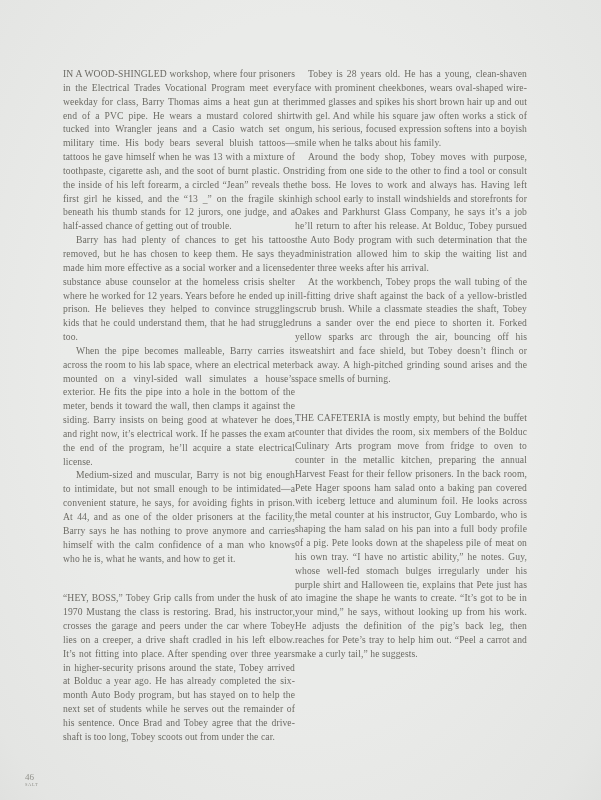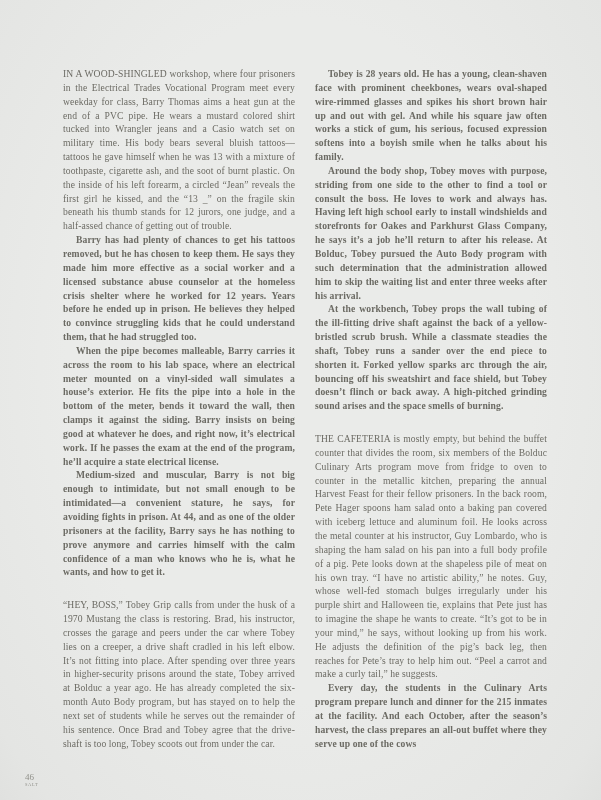--- a/index.html
+++ b/index.html
@@ -17,39 +17,37 @@
     position: relative;
     width: 601px;
     height: 800px;
     background: radial-gradient(ellipse at 50% 45%, #eaebe9 55%, #e4e5e3 92%, #e0e1df 100%);
   }
   .columns {
     position: absolute;
     left: 63px;
     top: 67px;
     display: flex;
-    gap: 20px;
   }
   .column {
     width: 232px;
   }
   .column p {
     margin: 0;
     font-size: 9.6px;
     line-height: 13.85px;
     text-align: justify;
     color: #6b6a63;
     letter-spacing: 0.1px;
   }
   .column p.indent {
     text-indent: 13px;
-    font-weight: bold;
   }
   .column p.section-break {
-    margin-top: 19px;
+    margin-top: 26px;
   }
   .folio {
     position: absolute;
     left: 25px;
     top: 773px;
     color: #90908a;
     line-height: 1;
   }
   .folio .num {
     font-size: 9px;
@@ -73,20 +71,19 @@
         <p class="indent" style="color: rgb(107, 106, 99);">Barry has had plenty of chances to get his tattoos removed, but he has chosen to keep them. He says they made him more effective as a social worker and a licensed substance abuse counselor at the homeless crisis shelter where he worked for 12 years. Years before he ended up in prison. He believes they helped to convince struggling kids that he could understand them, that he had struggled too.</p>
         <p class="indent" style="color: rgb(107, 106, 99);">When the pipe becomes malleable, Barry carries it across the room to his lab space, where an electrical meter mounted on a vinyl-sided wall simulates a house’s exterior. He fits the pipe into a hole in the bottom of the meter, bends it toward the wall, then clamps it against the siding. Barry insists on being good at whatever he does, and right now, it’s electrical work. If he passes the exam at the end of the program, he’ll acquire a state electrical license.</p>
         <p class="indent" style="color: rgb(107, 106, 99);">Medium-sized and muscular, Barry is not big enough to intimidate, but not small enough to be intimidated—a convenient stature, he says, for avoiding fights in prison. At 44, and as one of the older prisoners at the facility, Barry says he has nothing to prove anymore and carries himself with the calm confidence of a man who knows who he is, what he wants, and how to get it.</p>
         <p class="section-break" style="color: rgb(107, 106, 99);">“HEY, BOSS,” Tobey Grip calls from under the husk of a 1970 Mustang the class is restoring. Brad, his instructor, crosses the garage and peers under the car where Tobey lies on a creeper, a drive shaft cradled in his left elbow. It’s not fitting into place. After spending over three years in higher-security prisons around the state, Tobey arrived at Bolduc a year ago. He has already completed the six-month Auto Body program, but has stayed on to help the next set of students while he serves out the remainder of his sentence. Once Brad and Tobey agree that the drive-shaft is too long, Tobey scoots out from under the car.</p>
       </div>
     <div class="column">
         <p class="indent" style="color: rgb(107, 106, 99);">Tobey is 28 years old. He has a young, clean-shaven face with prominent cheekbones, wears oval-shaped wire-rimmed glasses and spikes his short brown hair up and out with gel. And while his square jaw often works a stick of gum, his serious, focused expression softens into a boyish smile when he talks about his family.</p>
         <p class="indent" style="color: rgb(107, 106, 99);">Around the body shop, Tobey moves with purpose, striding from one side to the other to find a tool or consult the boss. He loves to work and always has. Having left high school early to install windshields and storefronts for Oakes and Parkhurst Glass Company, he says it’s a job he’ll return to after his release. At Bolduc, Tobey pursued the Auto Body program with such determination that the administration allowed him to skip the waiting list and enter three weeks after his arrival.</p>
         <p class="indent" style="color: rgb(107, 106, 99);">At the workbench, Tobey props the wall tubing of the ill-fitting drive shaft against the back of a yellow-bristled scrub brush. While a classmate steadies the shaft, Tobey runs a sander over the end piece to shorten it. Forked yellow sparks arc through the air, bouncing off his sweatshirt and face shield, but Tobey doesn’t flinch or back away. A high-pitched grinding sound arises and the space smells of burning.</p>
         <p class="section-break" style="color: rgb(107, 106, 99);">THE CAFETERIA is mostly empty, but behind the buffet counter that divides the room, six members of the Bolduc Culinary Arts program move from fridge to oven to counter in the metallic kitchen, preparing the annual Harvest Feast for their fellow prisoners. In the back room, Pete Hager spoons ham salad onto a baking pan covered with iceberg lettuce and aluminum foil. He looks across the metal counter at his instructor, Guy Lombardo, who is shaping the ham salad on his pan into a full body profile of a pig. Pete looks down at the shapeless pile of meat on his own tray. “I have no artistic ability,” he notes. Guy, whose well-fed stomach bulges irregularly under his purple shirt and Halloween tie, explains that Pete just has to imagine the shape he wants to create. “It’s got to be in your mind,” he says, without looking up from his work. He adjusts the definition of the pig’s back leg, then reaches for Pete’s tray to help him out. “Peel a carrot and make a curly tail,” he suggests.</p>
-        <p class="indent" style="color: rgb(107, 106, 99);">Every day, the students in the Culinary Arts program prepare lunch and dinner for the 215 inmates at the facility. And each October, after the season’s harvest, the class prepares an all-out buffet where they serve up one of the cows</p>
       </div>
   </div>
   <div class="folio" style="color: rgb(144, 144, 138);">
     <span class="num">46</span>
     <span class="imprint">SALT</span>
   </div>
 </div>
 
 </body></html>

